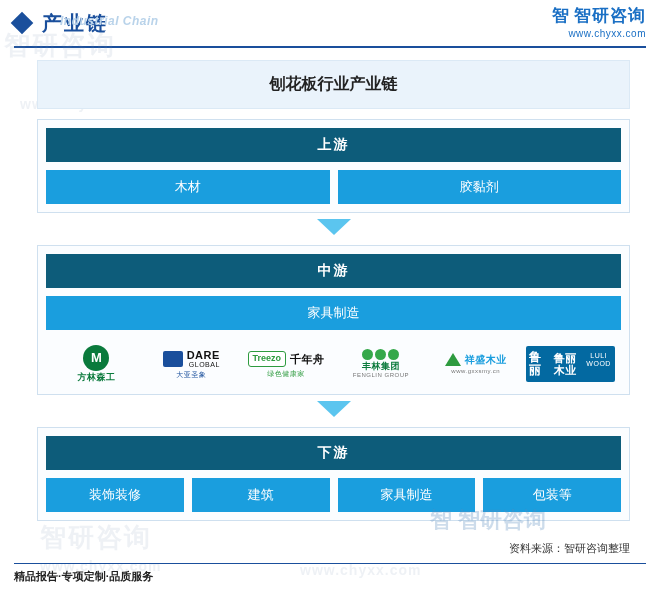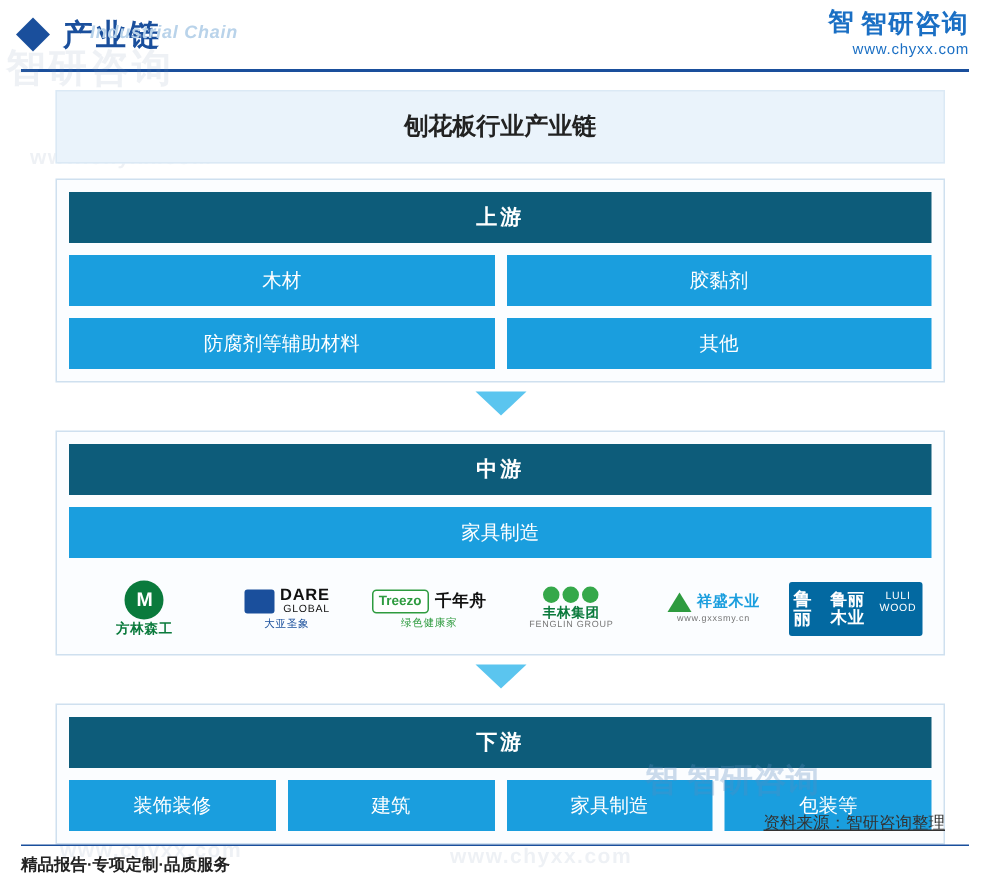--- a/index.html
+++ b/index.html
@@ -193,21 +193,20 @@
     color: #fff;
   }
 
   
   .footer-note {
     position: absolute;
     right: 30px;
     bottom: 34px;
     font-size: 11px;
     color: #333;
-    text-decoration: underline;
   }
   .footer-rule {
     position: absolute;
     left: 14px; right: 14px;
     bottom: 26px;
     height: 1px;
     background: #1a4f9c;
   }
   .footer-left {
     position: absolute;
@@ -267,24 +266,20 @@
 <div class="chart">
 
   <div class="chart-title-box">刨花板行业产业链</div>
 
   <div class="panel">
     <div class="band">上游</div>
     <div class="row">
       <div class="cell">木材</div>
       <div class="cell">胶黏剂</div>
     </div>
-    <div class="row">
-      <div class="cell">防腐剂等辅助材料</div>
-      <div class="cell">其他</div>
-    </div>
   </div>
 
   <div class="arrow-wrap">
     <div class="arrow"></div>
   </div>
 
   <div class="panel">
     <div class="band">中游</div>
     <div class="cell-full">家具制造</div>
 

